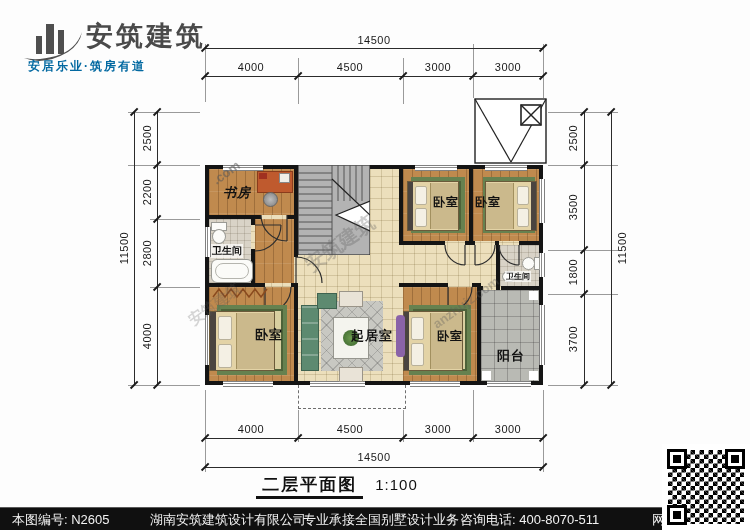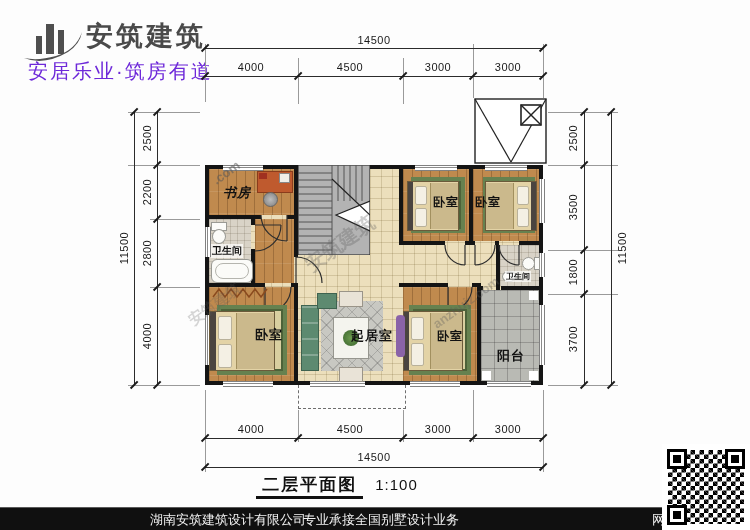--- a/index.html
+++ b/index.html
@@ -65,21 +65,21 @@
 <div class="sheet">
 
   <div class="abs" style="left:22px;top:12px;width:200px;height:70px;">
     <svg class="abs" style="left:0;top:2px;" width="62" height="52" viewBox="0 0 62 52">
       <path d="M14 40 L14 22 L20 22 L20 40 Z" fill="#4f4f4f"></path>
       <path d="M24 40 L24 10 L32 10 L32 40 Z" fill="#4f4f4f"></path>
       <path d="M36 40 L36 16 L42 16 L42 40 Z" fill="#4f4f4f"></path>
       <path d="M2 44 Q22 52 46 38 Q58 30 60 18 Q54 36 34 42 Q16 47 2 44 Z" fill="#4f4f4f"></path>
     </svg>
     <div class="abs" style="left:64px;top:6px;font-size:27px;font-weight:bold;color:#4a4a4a;letter-spacing:3px;">安筑建筑</div>
-    <div class="abs" style="left:6px;top:46px;font-size:20px;font-weight:normal;color:#6d28d9;letter-spacing:2px;">安居乐业·筑房有道</div>
+    <div class="abs" style="left:6px;top:46px;font-size:12px;font-weight:bold;color:#0369a1;letter-spacing:2px;">安居乐业·筑房有道</div>
   </div>
 
   <div>
     <div class="ext" style="left:205px;top:44px;width:1px;height:58px;"></div>
     <div class="ext" style="left:298px;top:58px;width:1px;height:46px;"></div>
     <div class="ext" style="left:403px;top:58px;width:1px;height:46px;"></div>
     <div class="ext" style="left:473px;top:44px;width:1px;height:54px;"></div>
     <div class="ext" style="left:543px;top:44px;width:1px;height:54px;"></div>
     <div class="ext" style="left:205px;top:390px;width:1px;height:82px;"></div>
     <div class="ext" style="left:298px;top:410px;width:1px;height:32px;"></div>
@@ -362,22 +362,24 @@
     <span class="wm" style="left:-20px;top:130px;font-size:15px;opacity:.45;">安筑建筑</span>
   </div>
 
   <div class="abs" style="left:298px;top:385px;width:106px;height:23px;border:1.6px dashed #6e6e6e;border-top:none;"></div>
 
   <div class="caption">
     <span class="t">二层平面图</span><span class="s">1:100</span>
   </div>
 
   <div class="footer">
+    <span style="left:12px;">本图编号: N2605</span>
     <span style="left:150px;">湖南安筑建筑设计有限公司</span>
     <span style="left:303px;">专业承接全国别墅设计业务</span>
+    <span style="left:460px;">咨询电话: 400-8070-511</span>
     <span style="left:652px;">网</span>
   </div>
 
   <div class="qr">
     <div class="noise"></div>
     <div class="finder" style="left:5px;top:5px;">
         <i></i>
       </div>
     <div class="finder" style="right:5px;top:5px;">
         <i></i>

